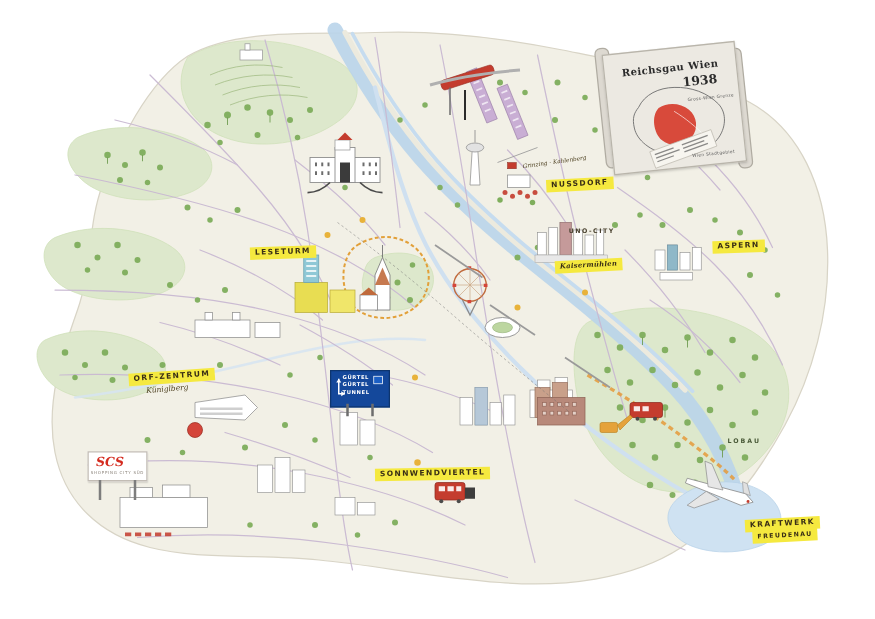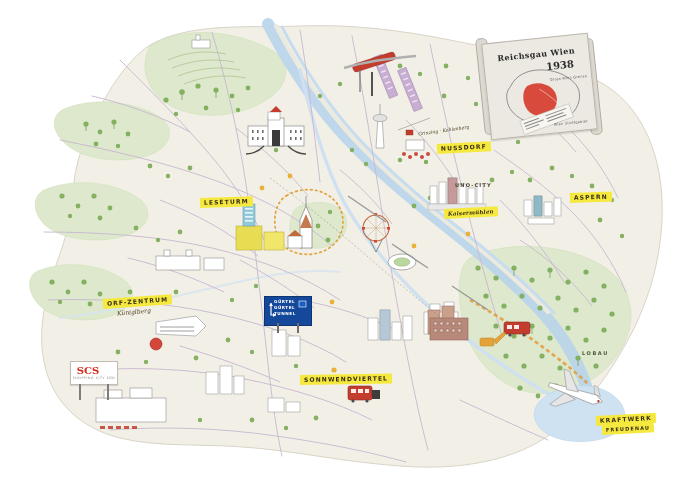--- a/index.html
+++ b/index.html
@@ -69,21 +69,21 @@
   #gurtel-sign .gs-post{position:absolute;left:12px;top:26px;width:1.6px;height:10px;background:#6d6d6d;}
   #gurtel-sign .gs-post2{position:absolute;left:32px;top:26px;width:1.6px;height:10px;background:#6d6d6d;}
 
   
   #scs-sign{
     position:absolute;left:70px;top:361px;width:46px;height:22px;
     background:#ffffff;border:1px solid #c2bcb4;box-shadow:0 1px 1px rgba(0,0,0,.12);
   }
   #scs-sign .scs-main{
     position:absolute;left:0;right:12px;top:3px;text-align:center;
-    color:#d42b1f;font-family:"DejaVu Serif",serif;font-weight:700;font-size:10px;
+    color:#d42b1f;font-family:"DejaVu Serif",serif;font-style:italic;font-weight:700;font-size:10px;
   }
   #scs-sign .scs-sub{
     position:absolute;left:0;right:0;top:14px;text-align:center;
     color:#8a8279;font-size:3.2px;letter-spacing:.6px;
   }
   #scs-sign .scs-leg{position:absolute;top:22px;width:1.5px;height:16px;background:#7d7d7d;}
 </style>
 </head>
 <body>
 

